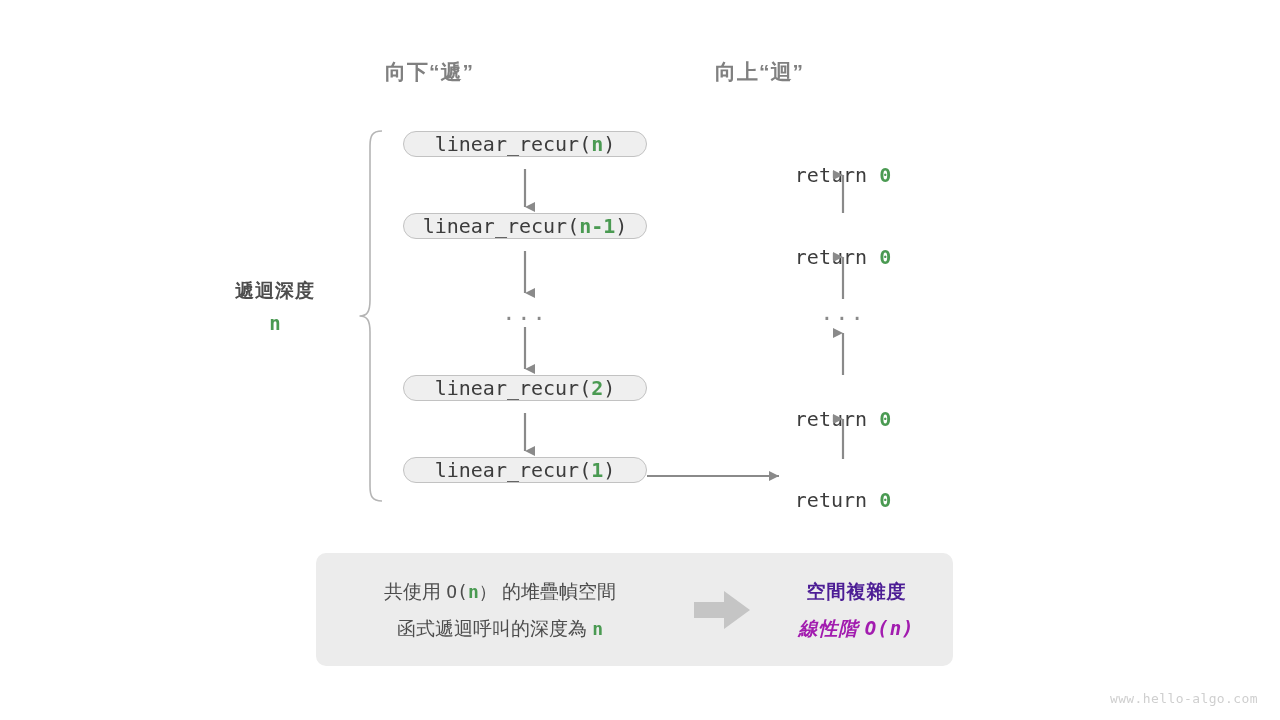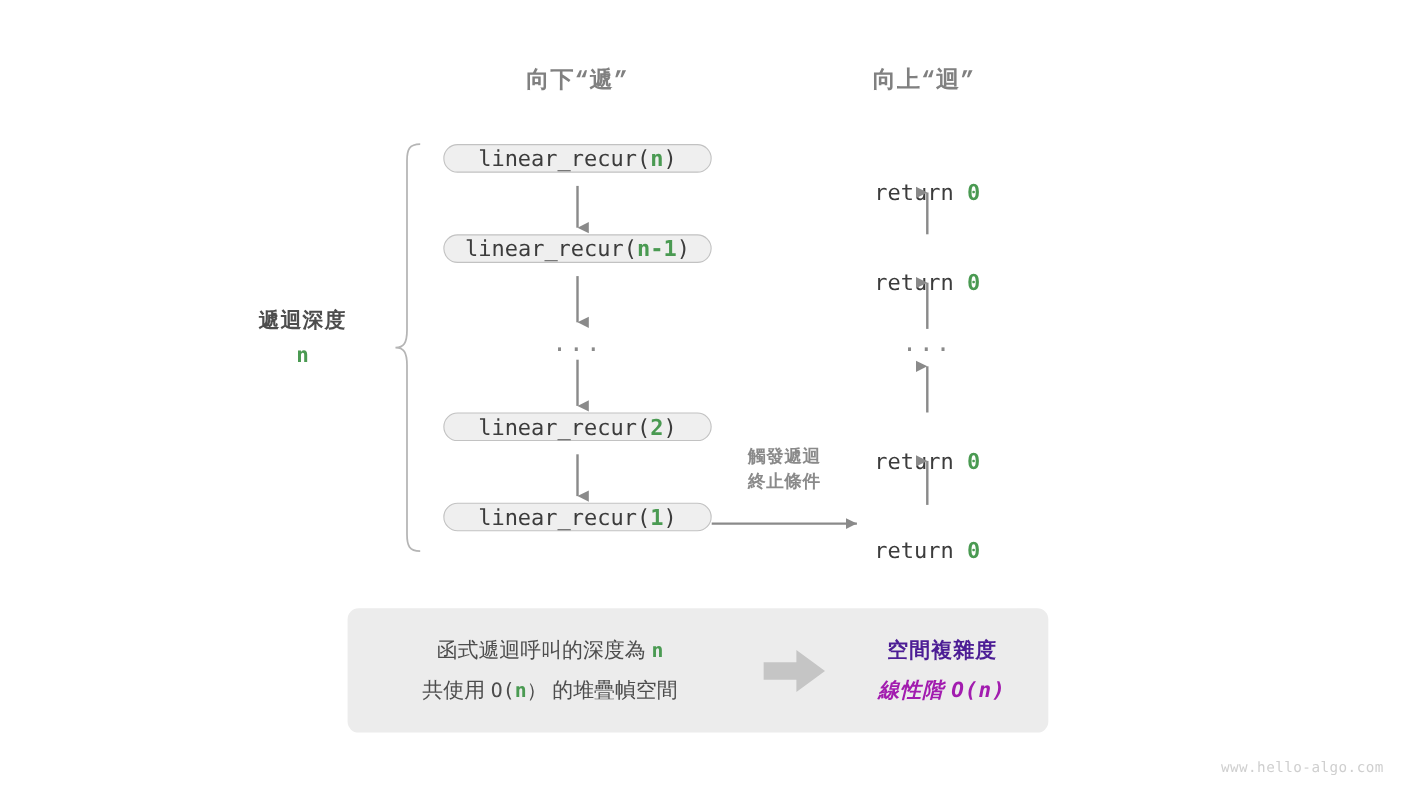--- a/index.html
+++ b/index.html
@@ -15,27 +15,27 @@
   }
   #stage {
     position: relative;
     width: 1280px;
     height: 720px;
   }
 
   
   .col-heading {
     position: absolute;
-    font-family: Liberation Mono, monospace;
+    font-family: Liberation Sans, sans-serif;
     font-size: 21px;
     font-weight: bold;
     color: #808080;
     letter-spacing: 1px;
     white-space: nowrap;
-    text-align: center;
+    text-align: left;
   }
   #heading-down { left: 385px; top: 58px; width: 280px; }
   #heading-up   { left: 715px; top: 58px; width: 250px; }
 
   
   #depth-label {
     position: absolute;
     left: 160px;
     top: 278px;
     width: 230px;
@@ -309,33 +309,29 @@
 
   <svg class="arrow-svg" style="left:647px; top:469px; width:146px; height:14px;" viewBox="0 0 146 14">
     <defs>
       <marker id="arrowRight" viewBox="0 0 10 10" refX="9" refY="5" markerWidth="5.2" markerHeight="5.2" orient="auto">
         <path d="M 0 0.5 L 9 5 L 0 9.5 Z" fill="#8a8a8a"></path>
       </marker>
     </defs>
     <line x1="0" y1="7" x2="132" y2="7" stroke="#8a8a8a" stroke-width="2.2" marker-end="url(#arrowRight)"></line>
   </svg>
 
-  <div id="terminate-note">
-    <div>觸發遞迴</div>
-    <div>終止條件</div>
-  </div>
 
   <div id="summary">
 
     <div id="summary-left">
       <div>
-        <span>函式遞迴呼叫的深度為 </span><span class="green">n</span>
+        <span>共使用 </span><span class="mono">O(</span><span class="green">n</span><span class="mono">）</span><span> 的堆疊幀空間</span>
       </div>
       <div>
-        <span>共使用 </span><span class="mono">O(</span><span class="green">n</span><span class="mono">）</span><span> 的堆疊幀空間</span>
+        <span>函式遞迴呼叫的深度為 </span><span class="green">n</span>
       </div>
     </div>
 
     <div id="summary-arrow">
       <svg width="56" height="38" viewBox="0 0 56 38">
         <path d="M 0 11 L 30 11 L 30 0 L 56 19 L 30 38 L 30 27 L 0 27 Z" fill="#c5c5c5"></path>
       </svg>
     </div>
 
     <div id="summary-right">

